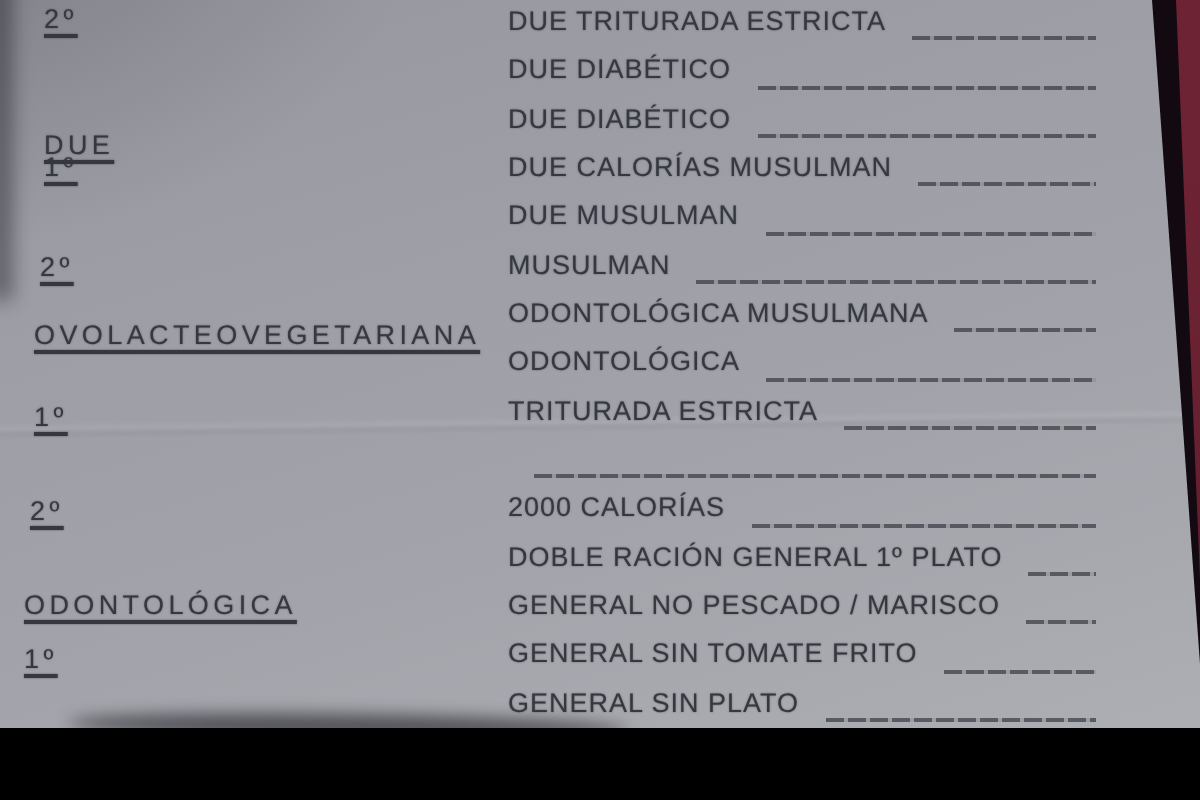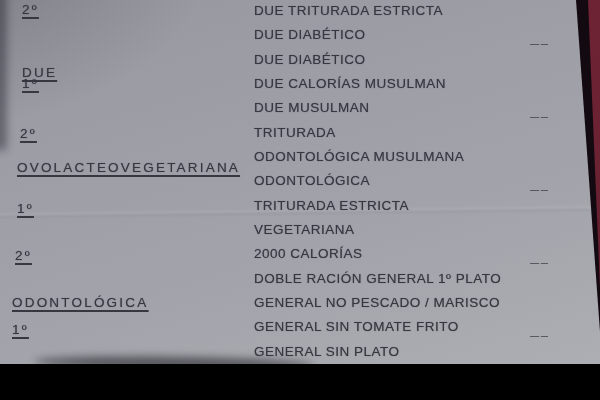--- a/index.html
+++ b/index.html
@@ -47,21 +47,21 @@
     position:absolute;
     font-size:13.5px;letter-spacing:2.2px;white-space:nowrap;
     text-decoration:underline;text-underline-offset:3px;
     text-decoration-thickness:1.5px;
   }
   
   .rows{
     position:absolute;left:254px;top:1px;width:294px;
   }
   .row{
-    display:flex;height:24.35px;flex-direction:column;
+    display:flex;height:24.35px;
   }
   .rlabel{
     align-self:flex-start;line-height:19px;
     font-size:13.5px;letter-spacing:0.5px;white-space:nowrap;
   }
   .blank{
     flex:1;align-self:flex-end;
     height:2px;margin:0 0 5px 13px;min-width:18px;
     background:repeating-linear-gradient(90deg,
       rgba(54,56,64,0.70) 0 9px, rgba(54,56,64,0.12) 9px 11px);
@@ -106,37 +106,36 @@
         </div>
       <div class="row">
           <span class="rlabel">DUE CALORÍAS MUSULMAN</span>
           <span class="blank"></span>
         </div>
       <div class="row">
           <span class="rlabel">DUE MUSULMAN</span>
           <span class="blank"></span>
         </div>
       <div class="row">
-          <span class="rlabel">TRITURADA</span>
+          <span class="rlabel">MUSULMAN</span>
           <span class="blank"></span>
         </div>
       <div class="row">
           <span class="rlabel">ODONTOLÓGICA MUSULMANA</span>
           <span class="blank"></span>
         </div>
       <div class="row">
           <span class="rlabel">ODONTOLÓGICA</span>
           <span class="blank"></span>
         </div>
       <div class="row">
           <span class="rlabel">TRITURADA ESTRICTA</span>
           <span class="blank"></span>
         </div>
       <div class="row">
-          <span class="rlabel">VEGETARIANA</span>
           <span class="blank"></span>
         </div>
       <div class="row">
           <span class="rlabel">2000 CALORÍAS</span>
           <span class="blank"></span>
         </div>
       <div class="row">
           <span class="rlabel">DOBLE RACIÓN GENERAL 1º PLATO</span>
           <span class="blank"></span>
         </div>

